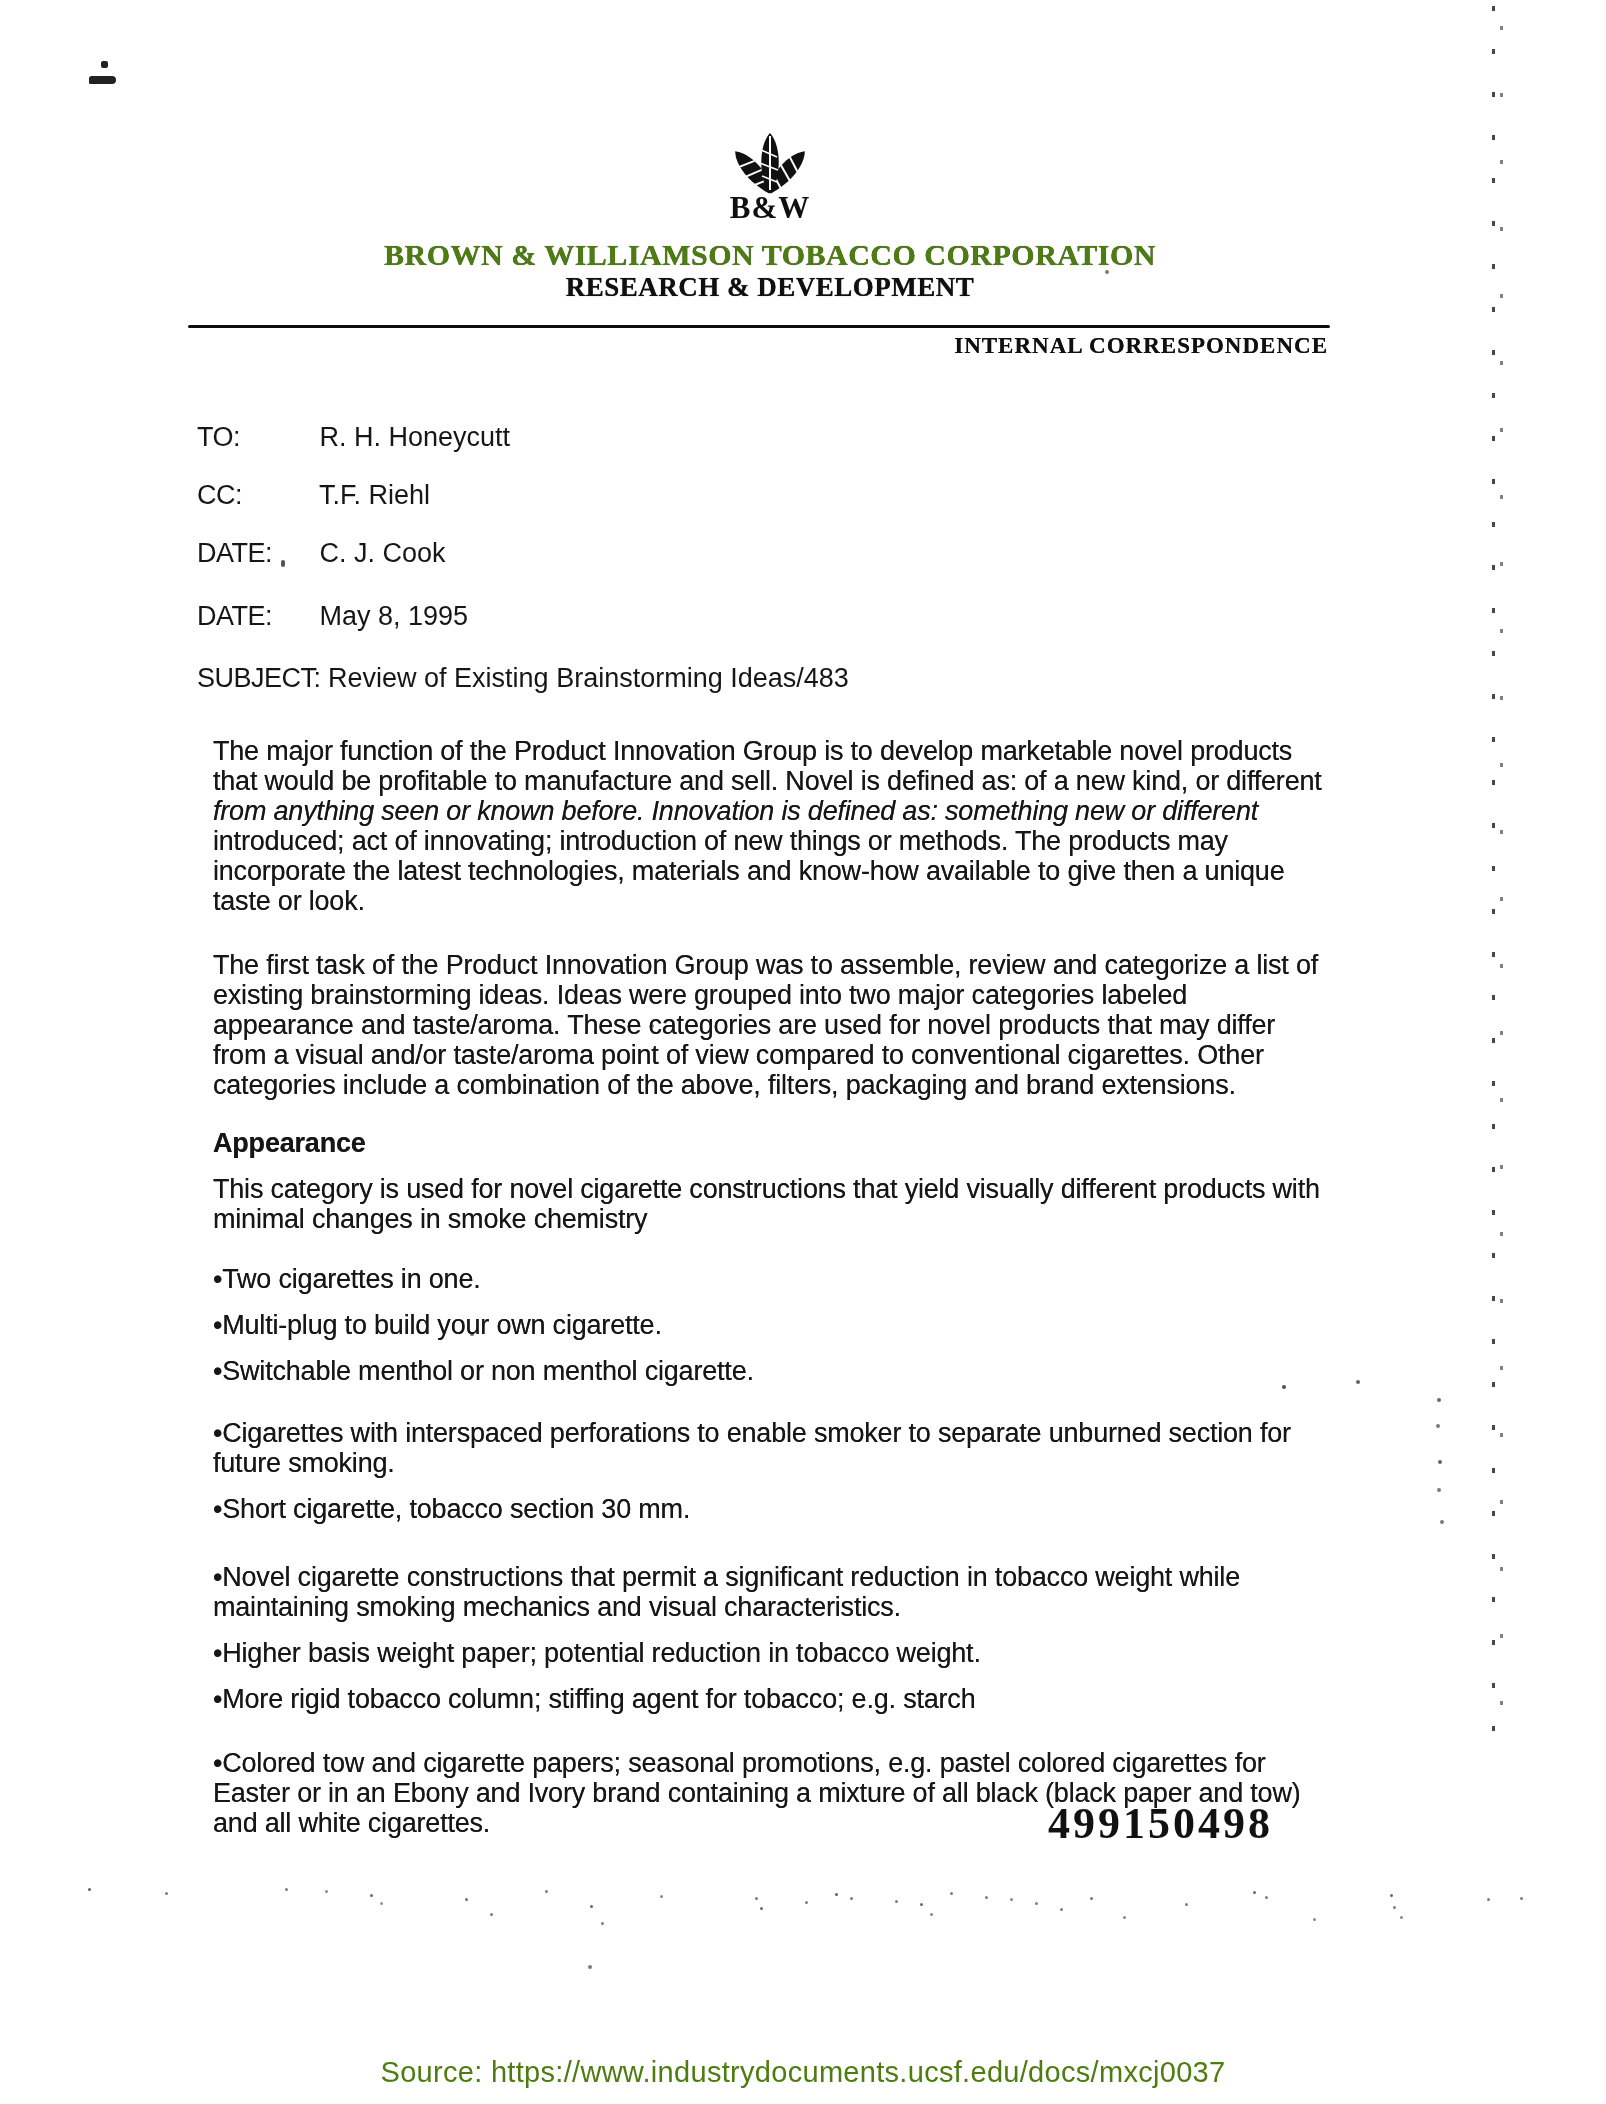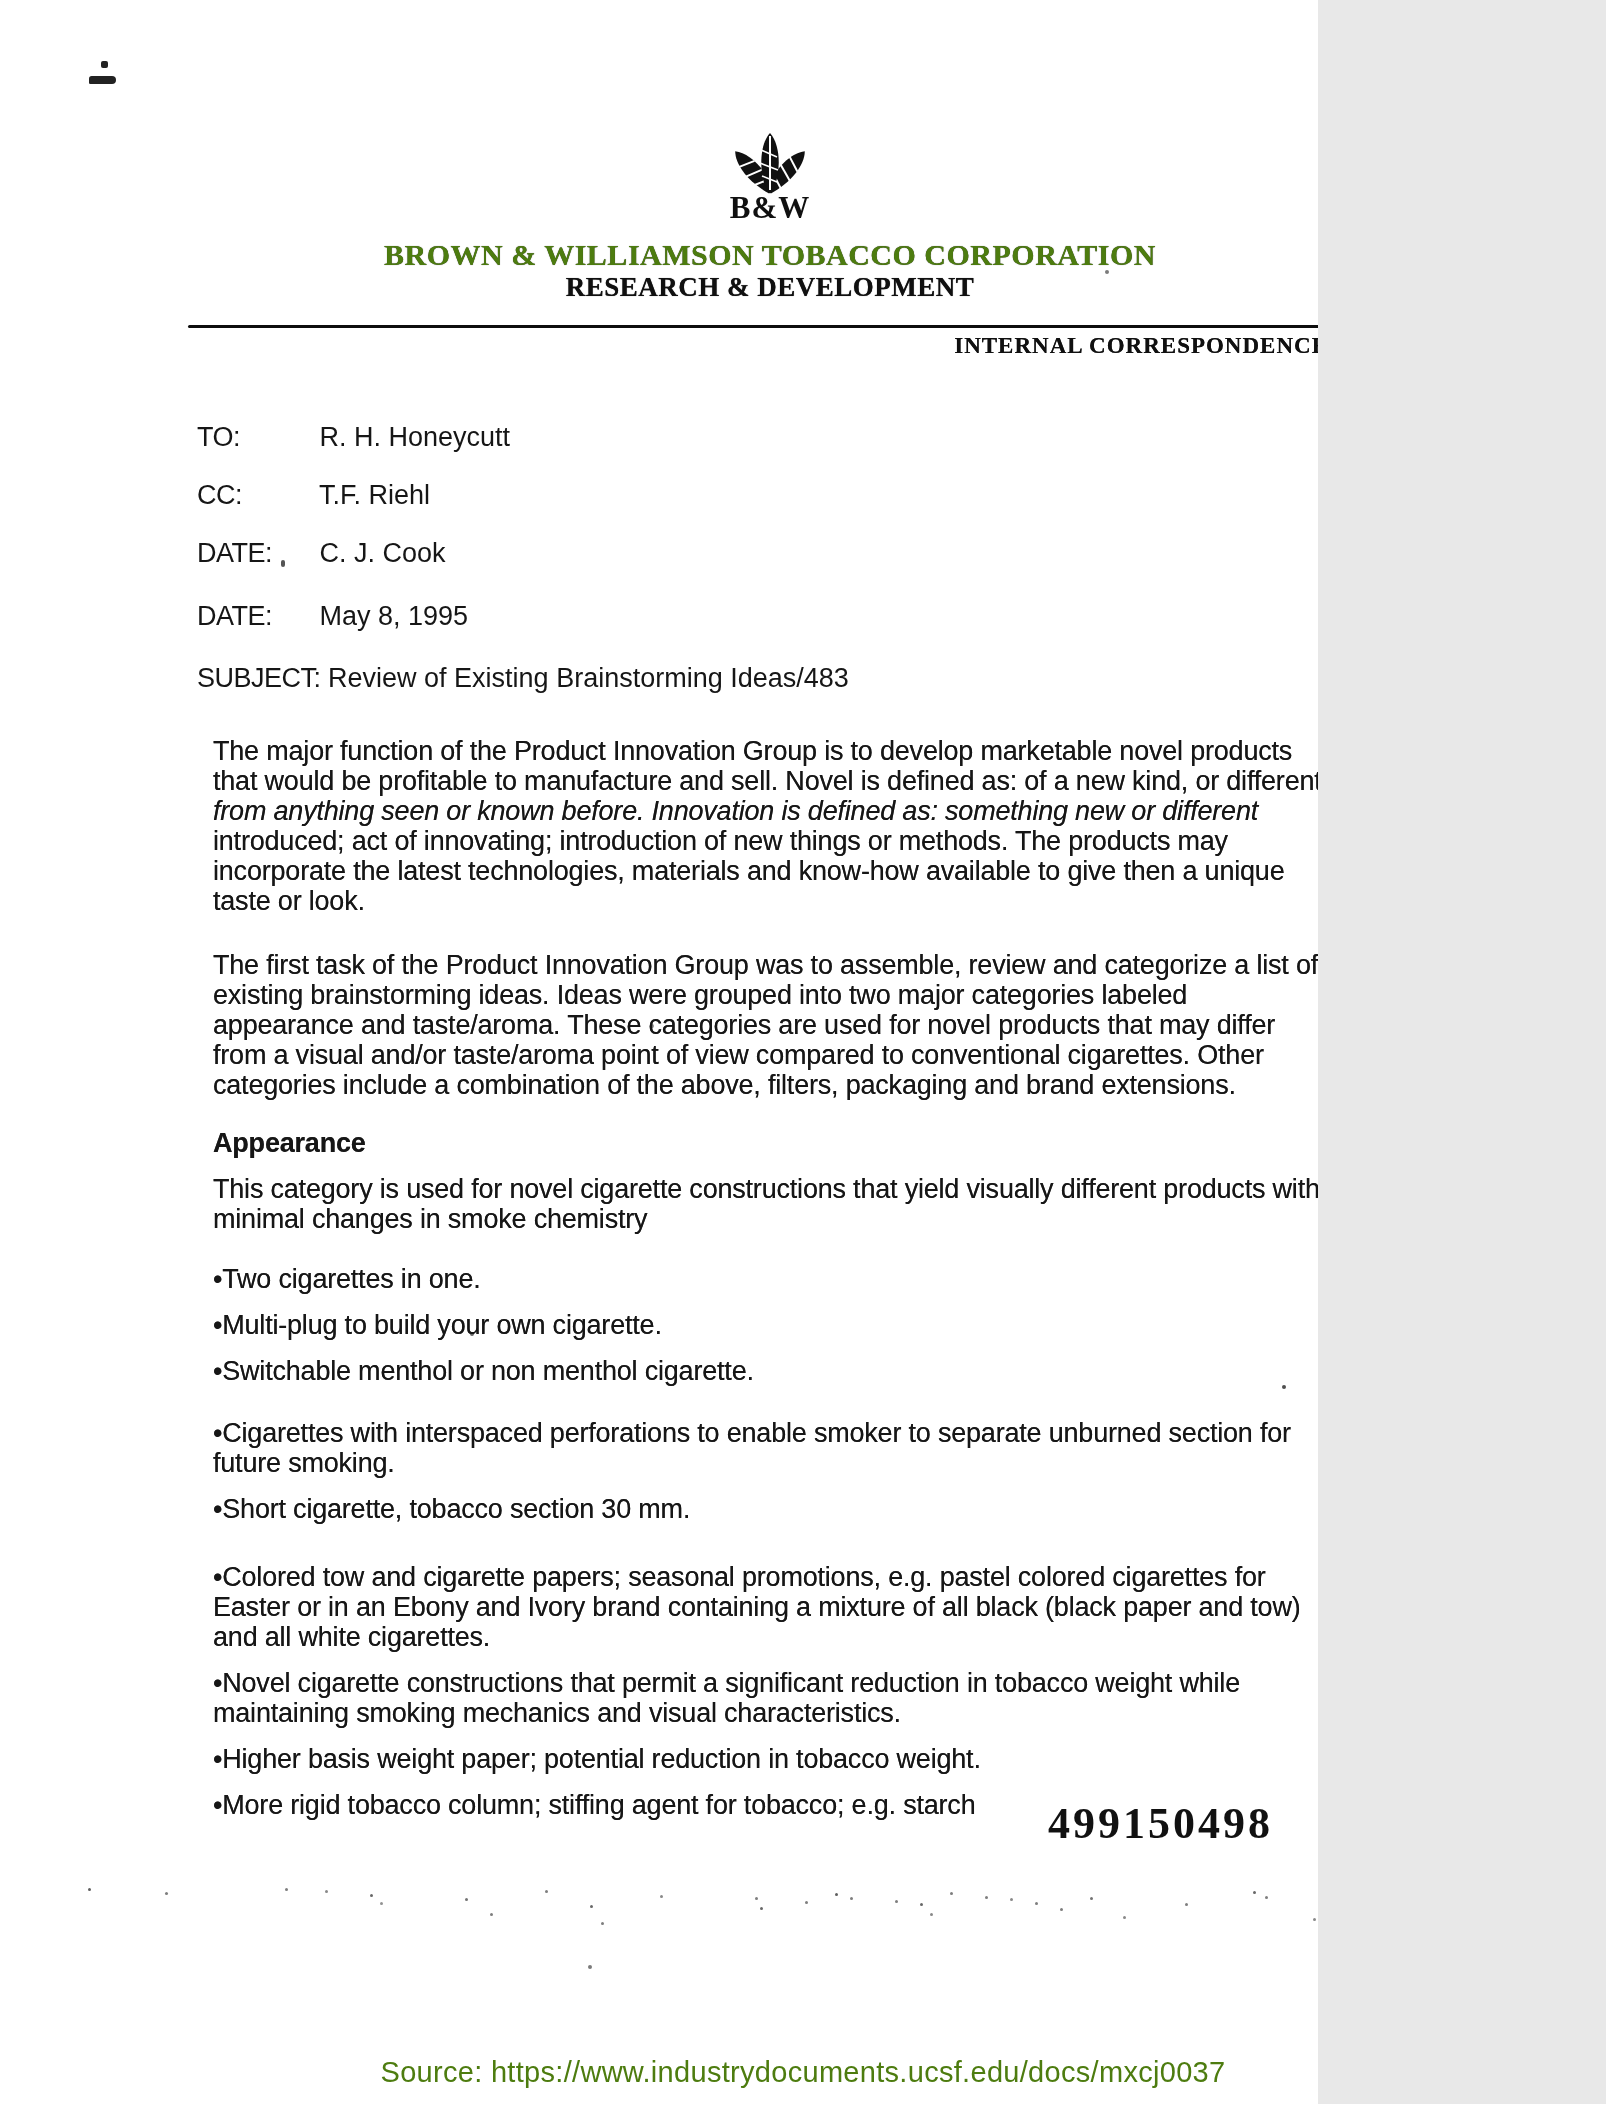--- a/index.html
+++ b/index.html
@@ -1,18 +1,18 @@
 <!DOCTYPE html>
 <html><head>
 <meta charset="utf-8">
 <style>
   html,body{margin:0;padding:0;background:#e8e8e8;}
   .page{
     position:relative;
-    width:1318px;height:2104px;
+    width:1606px;height:2104px;
     background:#ffffff;
     font-family:"Liberation Sans","DejaVu Sans",sans-serif;
     color:#161616;
     overflow:hidden;
   }
   .logo-wrap{position:absolute;left:0;top:132px;width:1540px;text-align:center;}
   .logo-leaves{display:block;margin:0 auto;}
   .logo-brand{
     font-family:"Liberation Serif","DejaVu Serif",serif;
     font-weight:bold;font-size:31px;letter-spacing:1px;color:#101010;
@@ -194,27 +194,27 @@
       <p class="bullet-item">•Two cigarettes in one.</p>
       <p class="bullet-item">•Multi-plug to build your own cigarette.</p>
       <p class="bullet-item">•Switchable menthol or non menthol cigarette.</p>
     </div>
 
     <div class="bullet-group g2">
       <p class="bullet-item">•Cigarettes with interspaced perforations to enable smoker to separate unburned section for future smoking.</p>
       <p class="bullet-item">•Short cigarette, tobacco section 30 mm.</p>
     </div>
 
-    <div class="bullet-group g4">
-      <p class="bullet-item">•Colored tow and cigarette papers; seasonal promotions, e.g. pastel colored cigarettes for Easter or in an Ebony and Ivory brand containing a mixture of all black (black paper and tow) and all white cigarettes.</p>
-    </div>
-
     <div class="bullet-group g3">
       <p class="bullet-item">•Novel cigarette constructions that permit a significant reduction in tobacco weight while maintaining smoking mechanics and visual characteristics.</p>
       <p class="bullet-item">•Higher basis weight paper; potential reduction in tobacco weight.</p>
       <p class="bullet-item">•More rigid tobacco column; stiffing agent for tobacco; e.g. starch</p>
     </div>
+
+    <div class="bullet-group g4">
+      <p class="bullet-item">•Colored tow and cigarette papers; seasonal promotions, e.g. pastel colored cigarettes for Easter or in an Ebony and Ivory brand containing a mixture of all black (black paper and tow) and all white cigarettes.</p>
+    </div>
   </div>
 
   <div class="bates">499150498</div>
   <div class="source">Source: https://www.industrydocuments.ucsf.edu/docs/mxcj0037</div>
 
 </div>
 
 </body></html>

